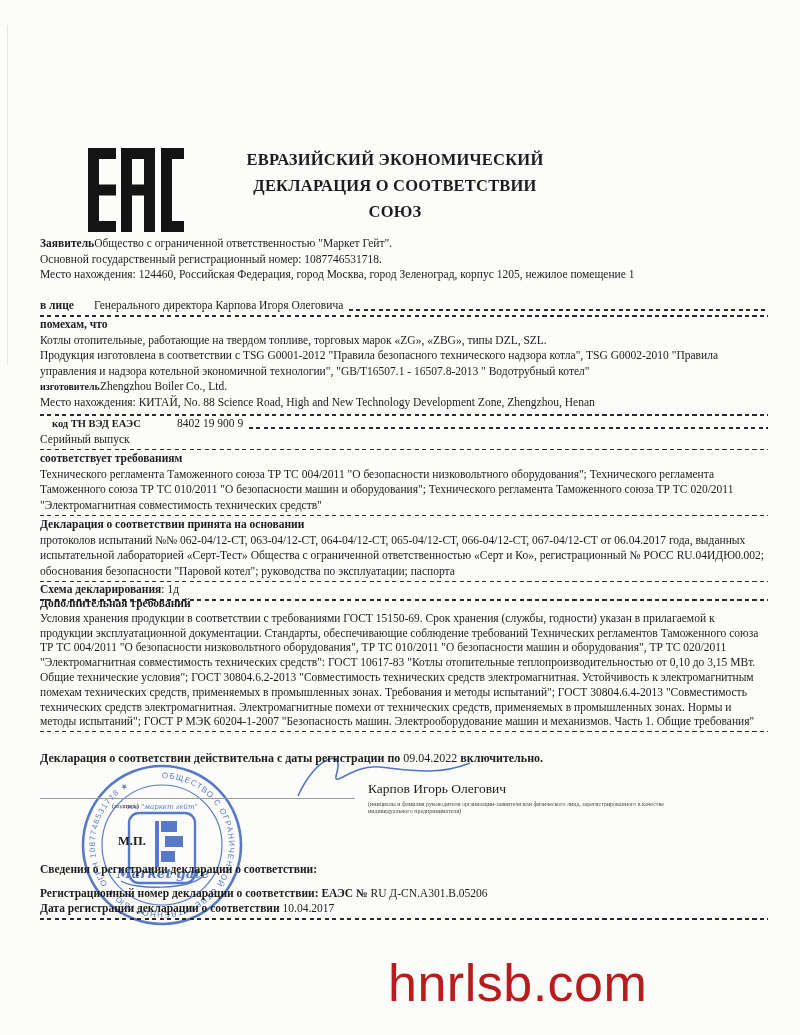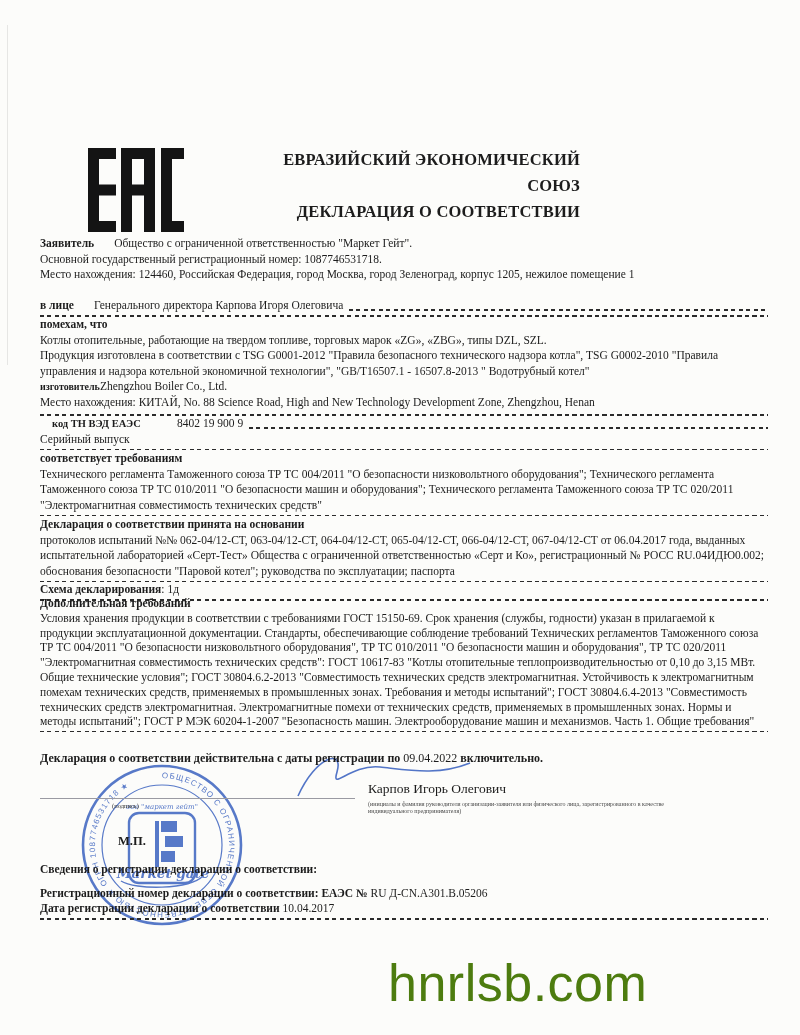--- a/index.html
+++ b/index.html
@@ -18,41 +18,41 @@
     background-image:repeating-linear-gradient(to right,#2b2b2b 0 4px,transparent 4px 7.5px);
   }
   .dotline {
     height:1.7px; margin-top:1.5px;
     background-image:repeating-linear-gradient(to right,#2b2b2b 0 4px,transparent 4px 7.5px);
   }
   .scan-edge { left:7px; top:25px; width:1px; height:340px; background:#e6e6e4; }
 
   .logo { left:88px; top:148px; }
   .title {
-    left:210px; top:147px; width:370px; text-align:right;
+    left:210px; top:147px; width:370px; text-align:center;
     font-weight:bold; font-size:16.5px; line-height:26px; letter-spacing:.2px;
   }
   .sec { left:40px; width:728px; }
   .lbl-small { font-weight:bold; font-size:10px; }
   .code-label { display:inline-block; width:125px; font-weight:bold; font-size:10.5px;margin-left:12px; }
 
   .validity { font-size:12px; line-height:16px; }
 
   .stamp { left:77px; top:760px; mix-blend-mode:multiply; opacity:.92; }
   .sig-squiggle { left:290px; top:746px; mix-blend-mode:multiply; }
   .sig-line { left:40px; top:798px; width:315px; border-top:1px solid #9a9aa2; height:0; }
   .sig-caption { left:112px; top:802px; font-size:6.5px; color:#333; }
   .mp { left:118px; top:834px; font-size:12.5px; font-weight:bold; z-index:5; }
   .holder-name { left:368px; top:781px; font-size:13.5px; }
   .holder-caption { left:368px; top:801px; width:312px; font-size:6px; line-height:7px; color:#4a4a4a; }
 
   .watermark {
     left:388px; top:953px;
     font-family:"Liberation Sans", sans-serif;
-    font-size:52px; color:#4d7c0f; letter-spacing:.5px;
+    font-size:52px; color:#b91c1c; letter-spacing:.5px;
   }
 </style>
 </head>
 <body>
 
 <div class="page">
 
   <div class="abs scan-edge"></div>
 
   <div class="abs logo">
@@ -68,27 +68,27 @@
         <rect x="33" y="36.5" width="34" height="11"></rect>
         <rect x="73" y="0" width="11" height="84"></rect>
         <rect x="73" y="0" width="23" height="11"></rect>
         <rect x="73" y="73" width="23" height="11"></rect>
       </g>
     </svg>
   </div>
 
   <div class="abs title">
     <div>ЕВРАЗИЙСКИЙ ЭКОНОМИЧЕСКИЙ</div>
+    <div>ДЕКЛАРАЦИЯ О СООТВЕТСТВИИ</div>
     <div>СОЮЗ</div>
-    <div>ДЕКЛАРАЦИЯ О СООТВЕТСТВИИ</div>
   </div>
 
   <div class="abs sec txt" style="top:236px">
     <div>
-      <span class="b" style="margin-right:20px">Заявитель</span><span>Общество с ограниченной ответственностью "Маркет Гейт".</span>
+      <span class="b" style="margin-right:0">Заявитель</span><span>Общество с ограниченной ответственностью "Маркет Гейт".</span>
     </div>
     <div>Основной государственный регистрационный номер: 1087746531718.</div>
     <div>Место нахождения: 124460, Российская Федерация, город Москва, город Зеленоград, корпус 1205, нежилое помещение 1</div>
   </div>
 
   <div class="abs sec txt" style="top:298px">
     <div class="row">
       <span class="b" style="margin-right:20px">в лице</span>
       <span>Генерального директора Карпова Игоря Олеговича</span>
       <span class="dots"></span>

